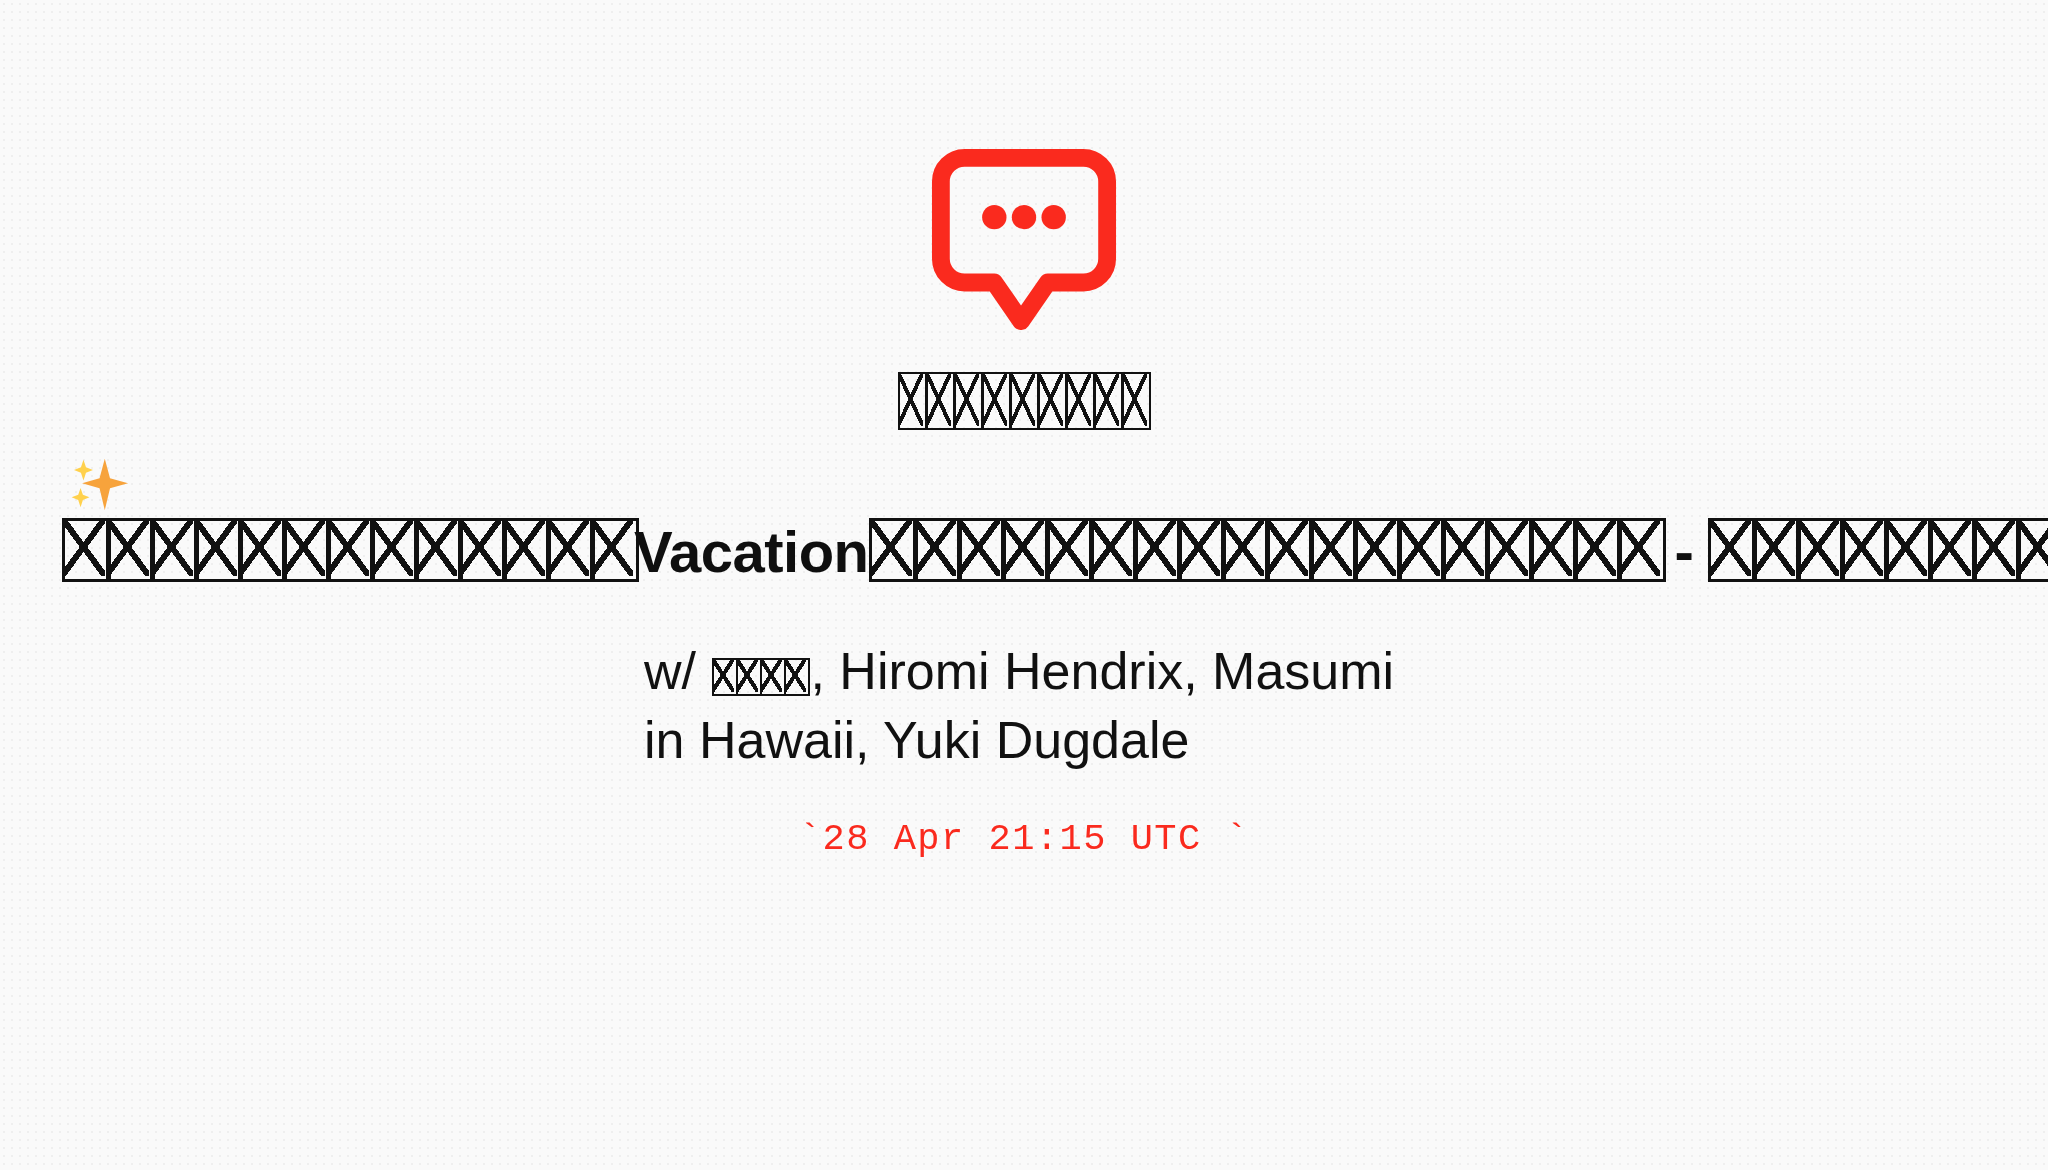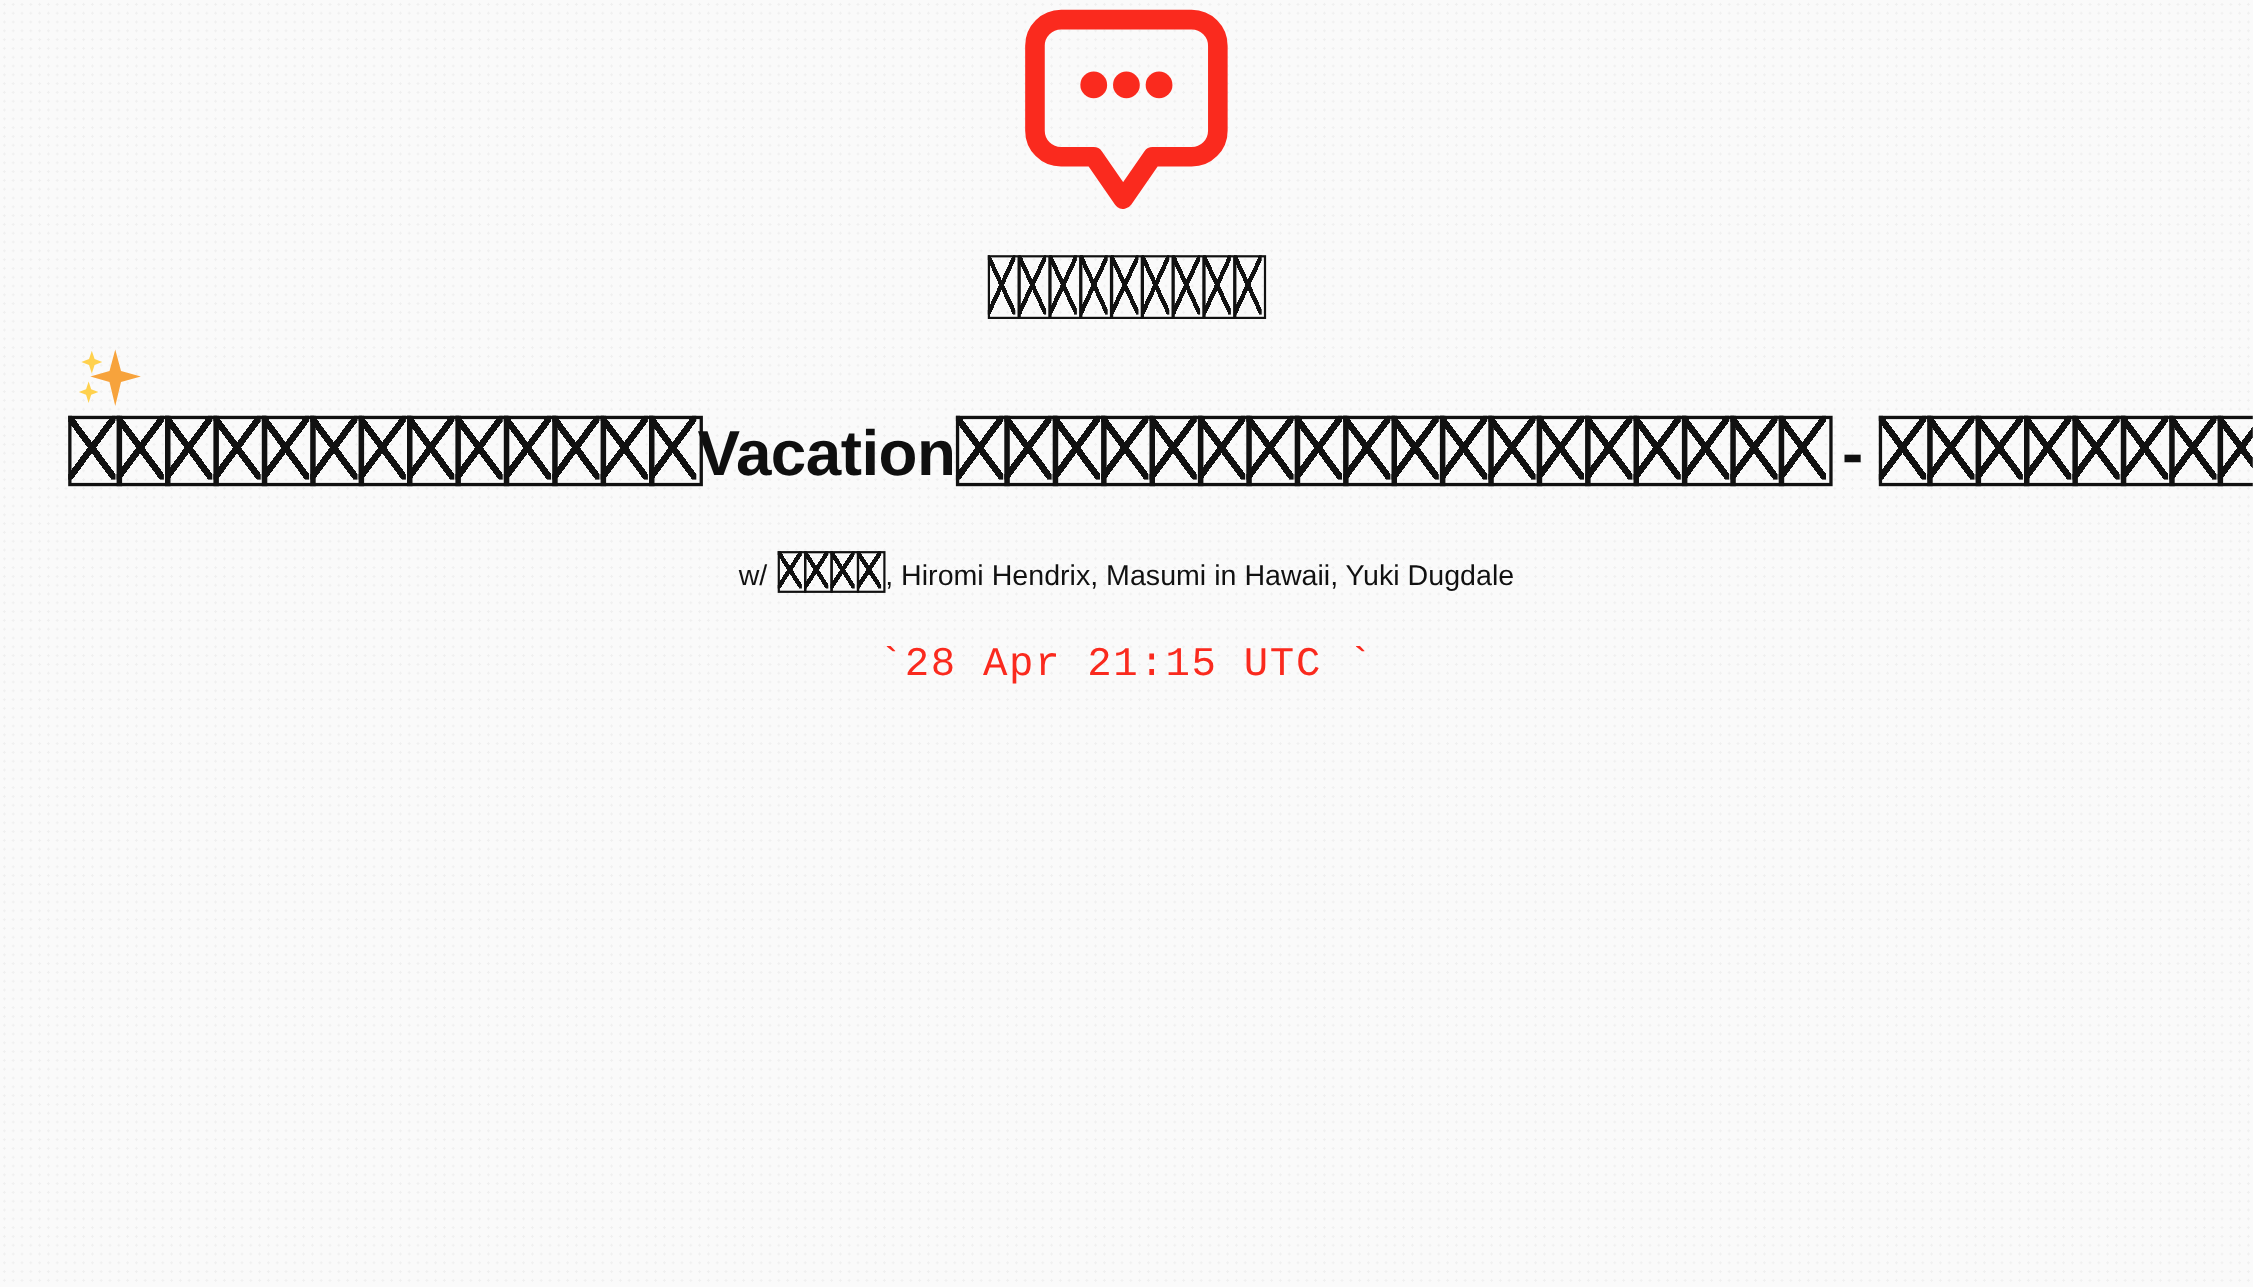--- a/index.html
+++ b/index.html
@@ -29,20 +29,21 @@
 
   .card {
     position: relative;
     z-index: 1;
     width: 2048px;
     height: 1170px;
     box-sizing: border-box;
     display: flex;
     flex-direction: column;
     align-items: center;
+    padding-top: 140px;
   }
 
   
   .bubble-icon-wrap {
     width: 200px;
     height: 190px;
     display: flex;
     align-items: flex-start;
     justify-content: center;
   }
@@ -147,25 +148,25 @@
   .headline-dash {
     font-size: 58px;
     font-weight: 700;
     color: #0f0f0f;
     padding: 0 14px;
   }
 
   
   .hosts {
     margin-top: 52px;
-    font-size: 26px;
+    font-size: 52px;
     font-weight: 400;
     color: #111;
     line-height: 1.32;
-    text-align: center;
+    text-align: left;
     max-width: 760px;
   }
   .hosts .tofu-run { margin: 0 2px; }
   .hosts .tofu {
     width: 22px;
     height: 34px;
     margin-right: 2px;
     --tofu-bw: 2px;
     transform: translateY(3px);
   }

